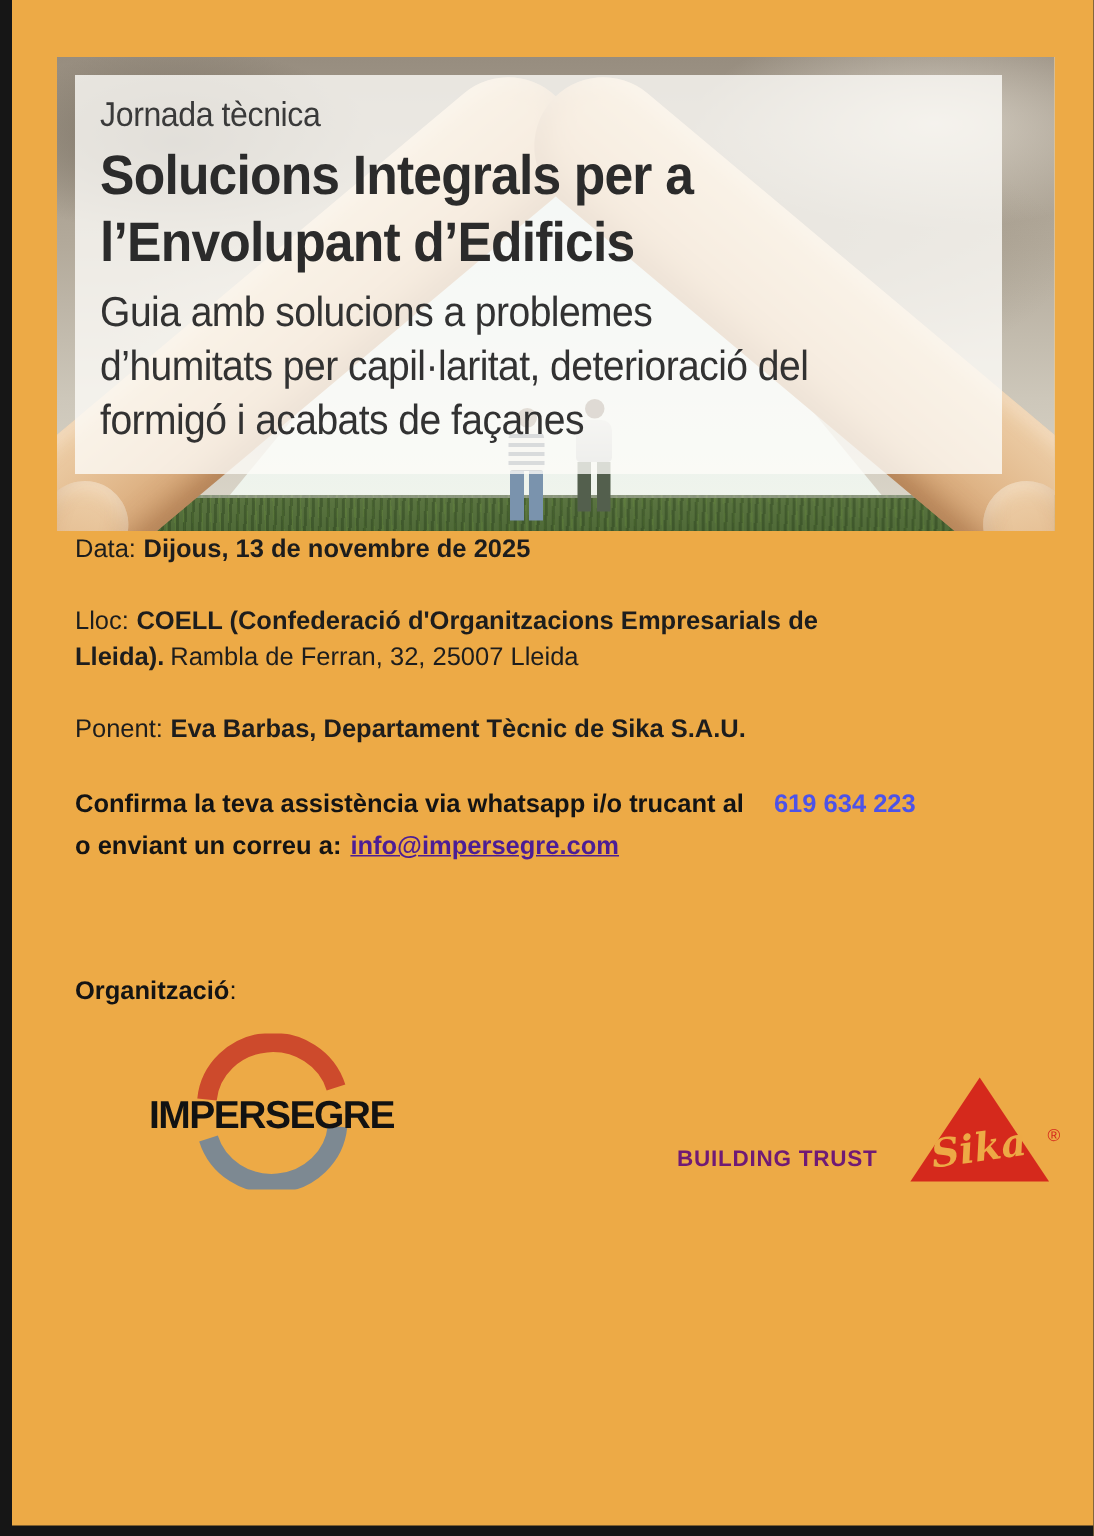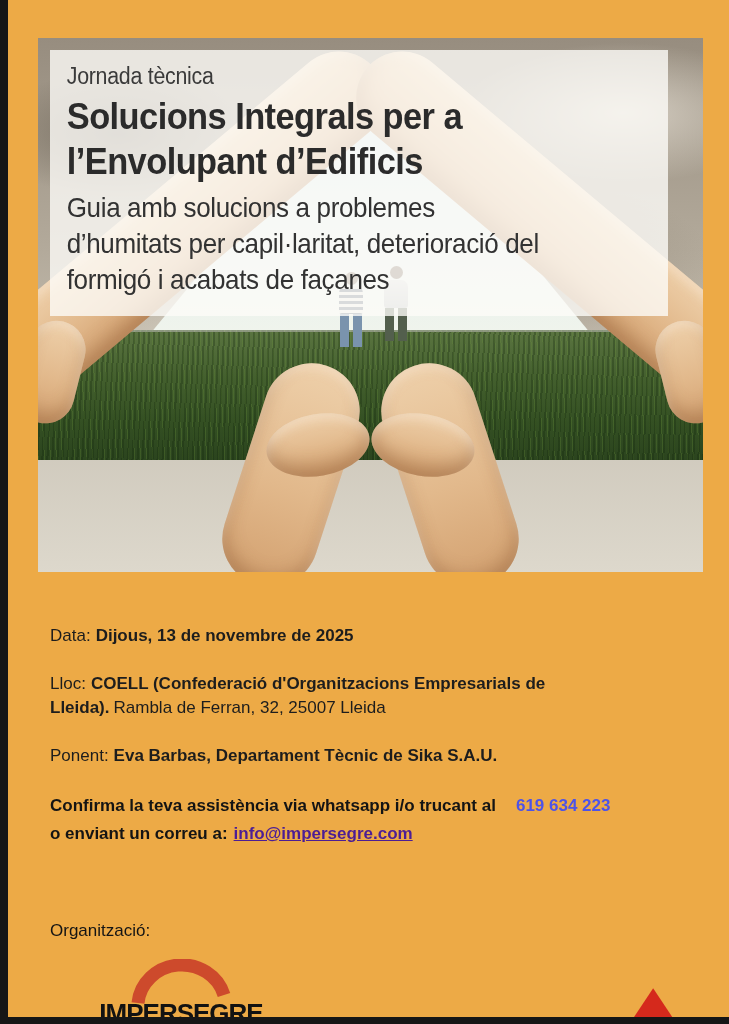--- a/index.html
+++ b/index.html
@@ -11,21 +11,21 @@
     border-left: 8px solid #161616;
     border-bottom: 7px solid #161616;
     overflow: hidden;
     font-family: "Liberation Sans", sans-serif;
   }
 
   
   .hero {
     position: relative;
     margin: 38px 26px 0 30px;
-    width: 665px; height: 534px;
+    width: 665px; height: 316px;
     overflow: hidden;
     background: #e5e5e5;
   }
   .sky {
     position: absolute; inset: 0; z-index: 1;
     background:
       radial-gradient(ellipse 190px 90px at 12% 18%, rgba(84,76,64,.55), transparent 70%),
       radial-gradient(ellipse 230px 100px at 88% 14%, rgba(255,250,240,.55), transparent 70%),
       radial-gradient(ellipse 280px 120px at 72% 42%, rgba(118,108,92,.38), transparent 70%),
       radial-gradient(ellipse 220px 100px at 28% 58%, rgba(235,230,215,.5), transparent 70%),
@@ -83,32 +83,32 @@
     transform: scaleX(0.93);
     transform-origin: left top;
     color: #2d2d2d;
   }
   .kicker { font-size: 23px; color: #3a3a3a; letter-spacing: -0.3px; }
   .hero-title { font-size: 37px; font-weight: bold; line-height: 1.21; letter-spacing: -0.6px; color: #2b2b2b; margin-top: 5px; }
   .hero-subtitle { font-size: 28px; line-height: 1.29; letter-spacing: -0.4px; color: #323232; margin-top: 5px; }
 
   
   .content { margin-left: 42px; }
-  .details { margin-top: 52px; width: 600px; }
+  .details { width: 600px; }
   .detail-row { font-size: 17px; line-height: 24px; color: #1d1d1d; margin: 0 0 24px; }
   .detail-row .lbl { font-weight: normal; margin-right: 5px; }
   .detail-row b { font-weight: bold; }
   .detail-row .rest { margin-left: 4px; font-weight: normal; }
 
   .contact { margin-top: 2px; width: 690px; font-size: 17px; font-weight: bold; line-height: 28px; color: #141414; }
   .phone-link { color: #4d53e8; text-decoration: none; margin-left: 20px; }
   .email-link { color: #4c1d95; text-decoration: underline; margin-left: 6px; }
 
   .org { margin-top: 73px; font-size: 17px; color: #141414; }
-  .org b { font-weight: normal; }
+  .org b { font-weight: bold; }
 
   
   .logos {
     display: flex; justify-content: space-between; align-items: flex-start;
     margin: 18px 20px 0 36px;
   }
   .impersegre-logo { display: block; }
   .sika-group { display: flex; align-items: flex-end; gap: 20px; margin-top: 26px; }
   .building-trust {
     font-size: 15px; font-weight: bold; color: #701a75;

